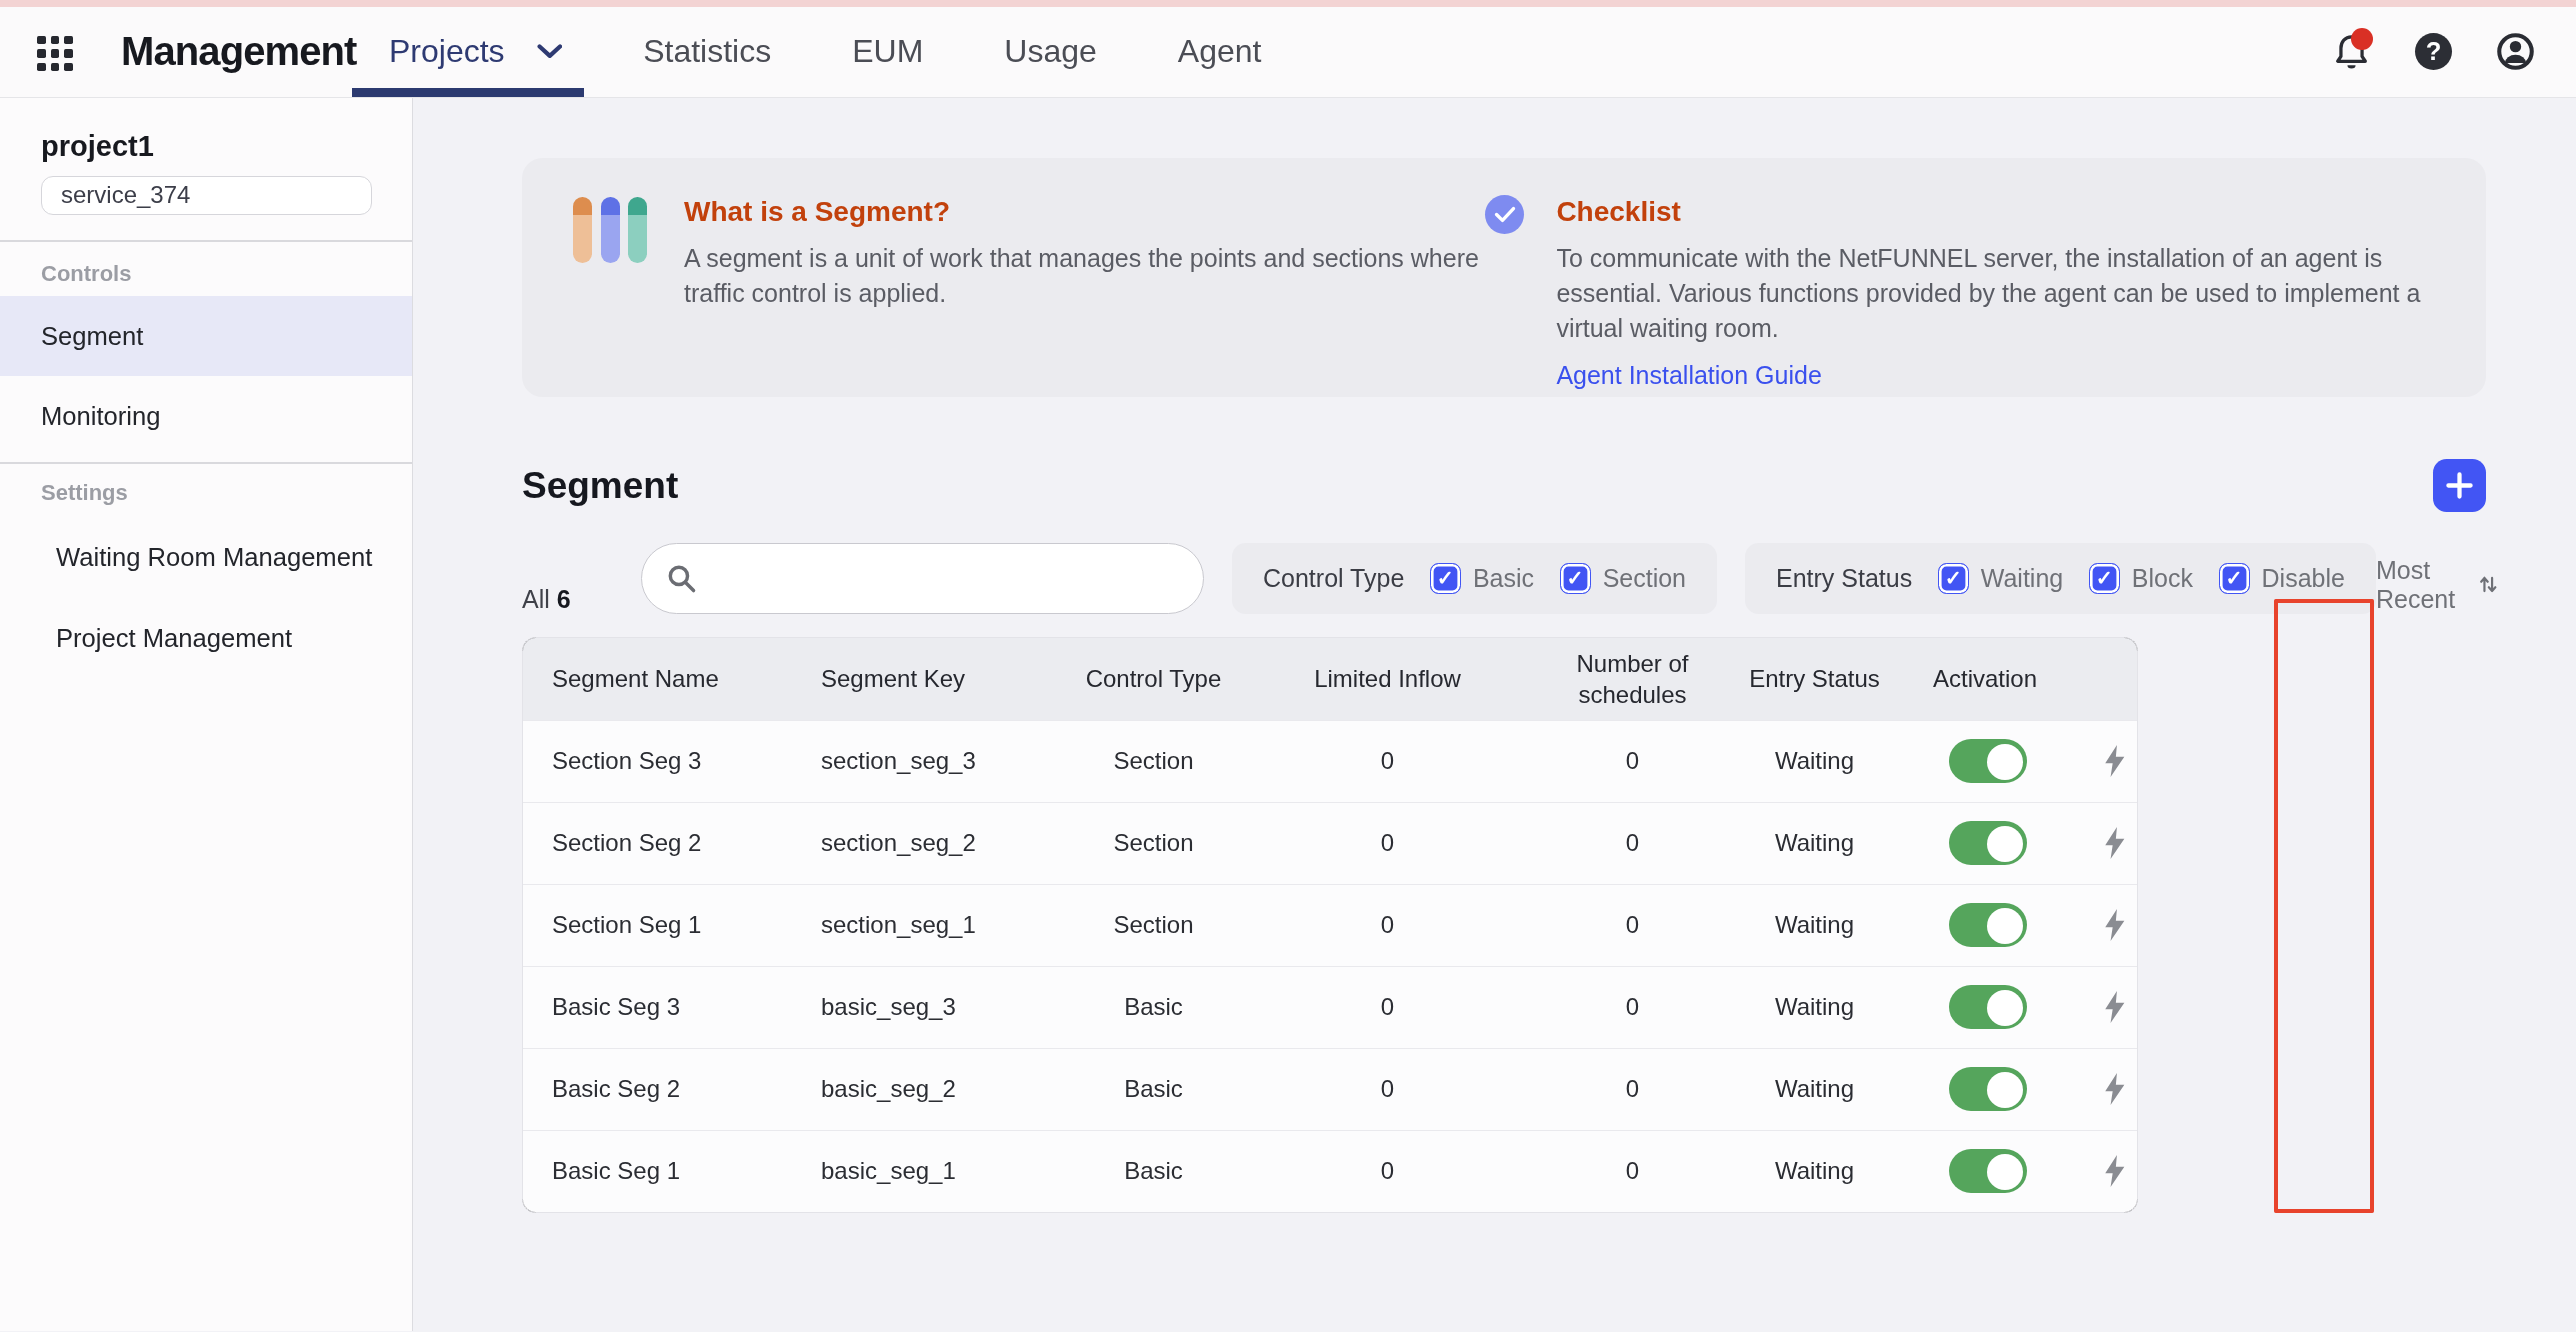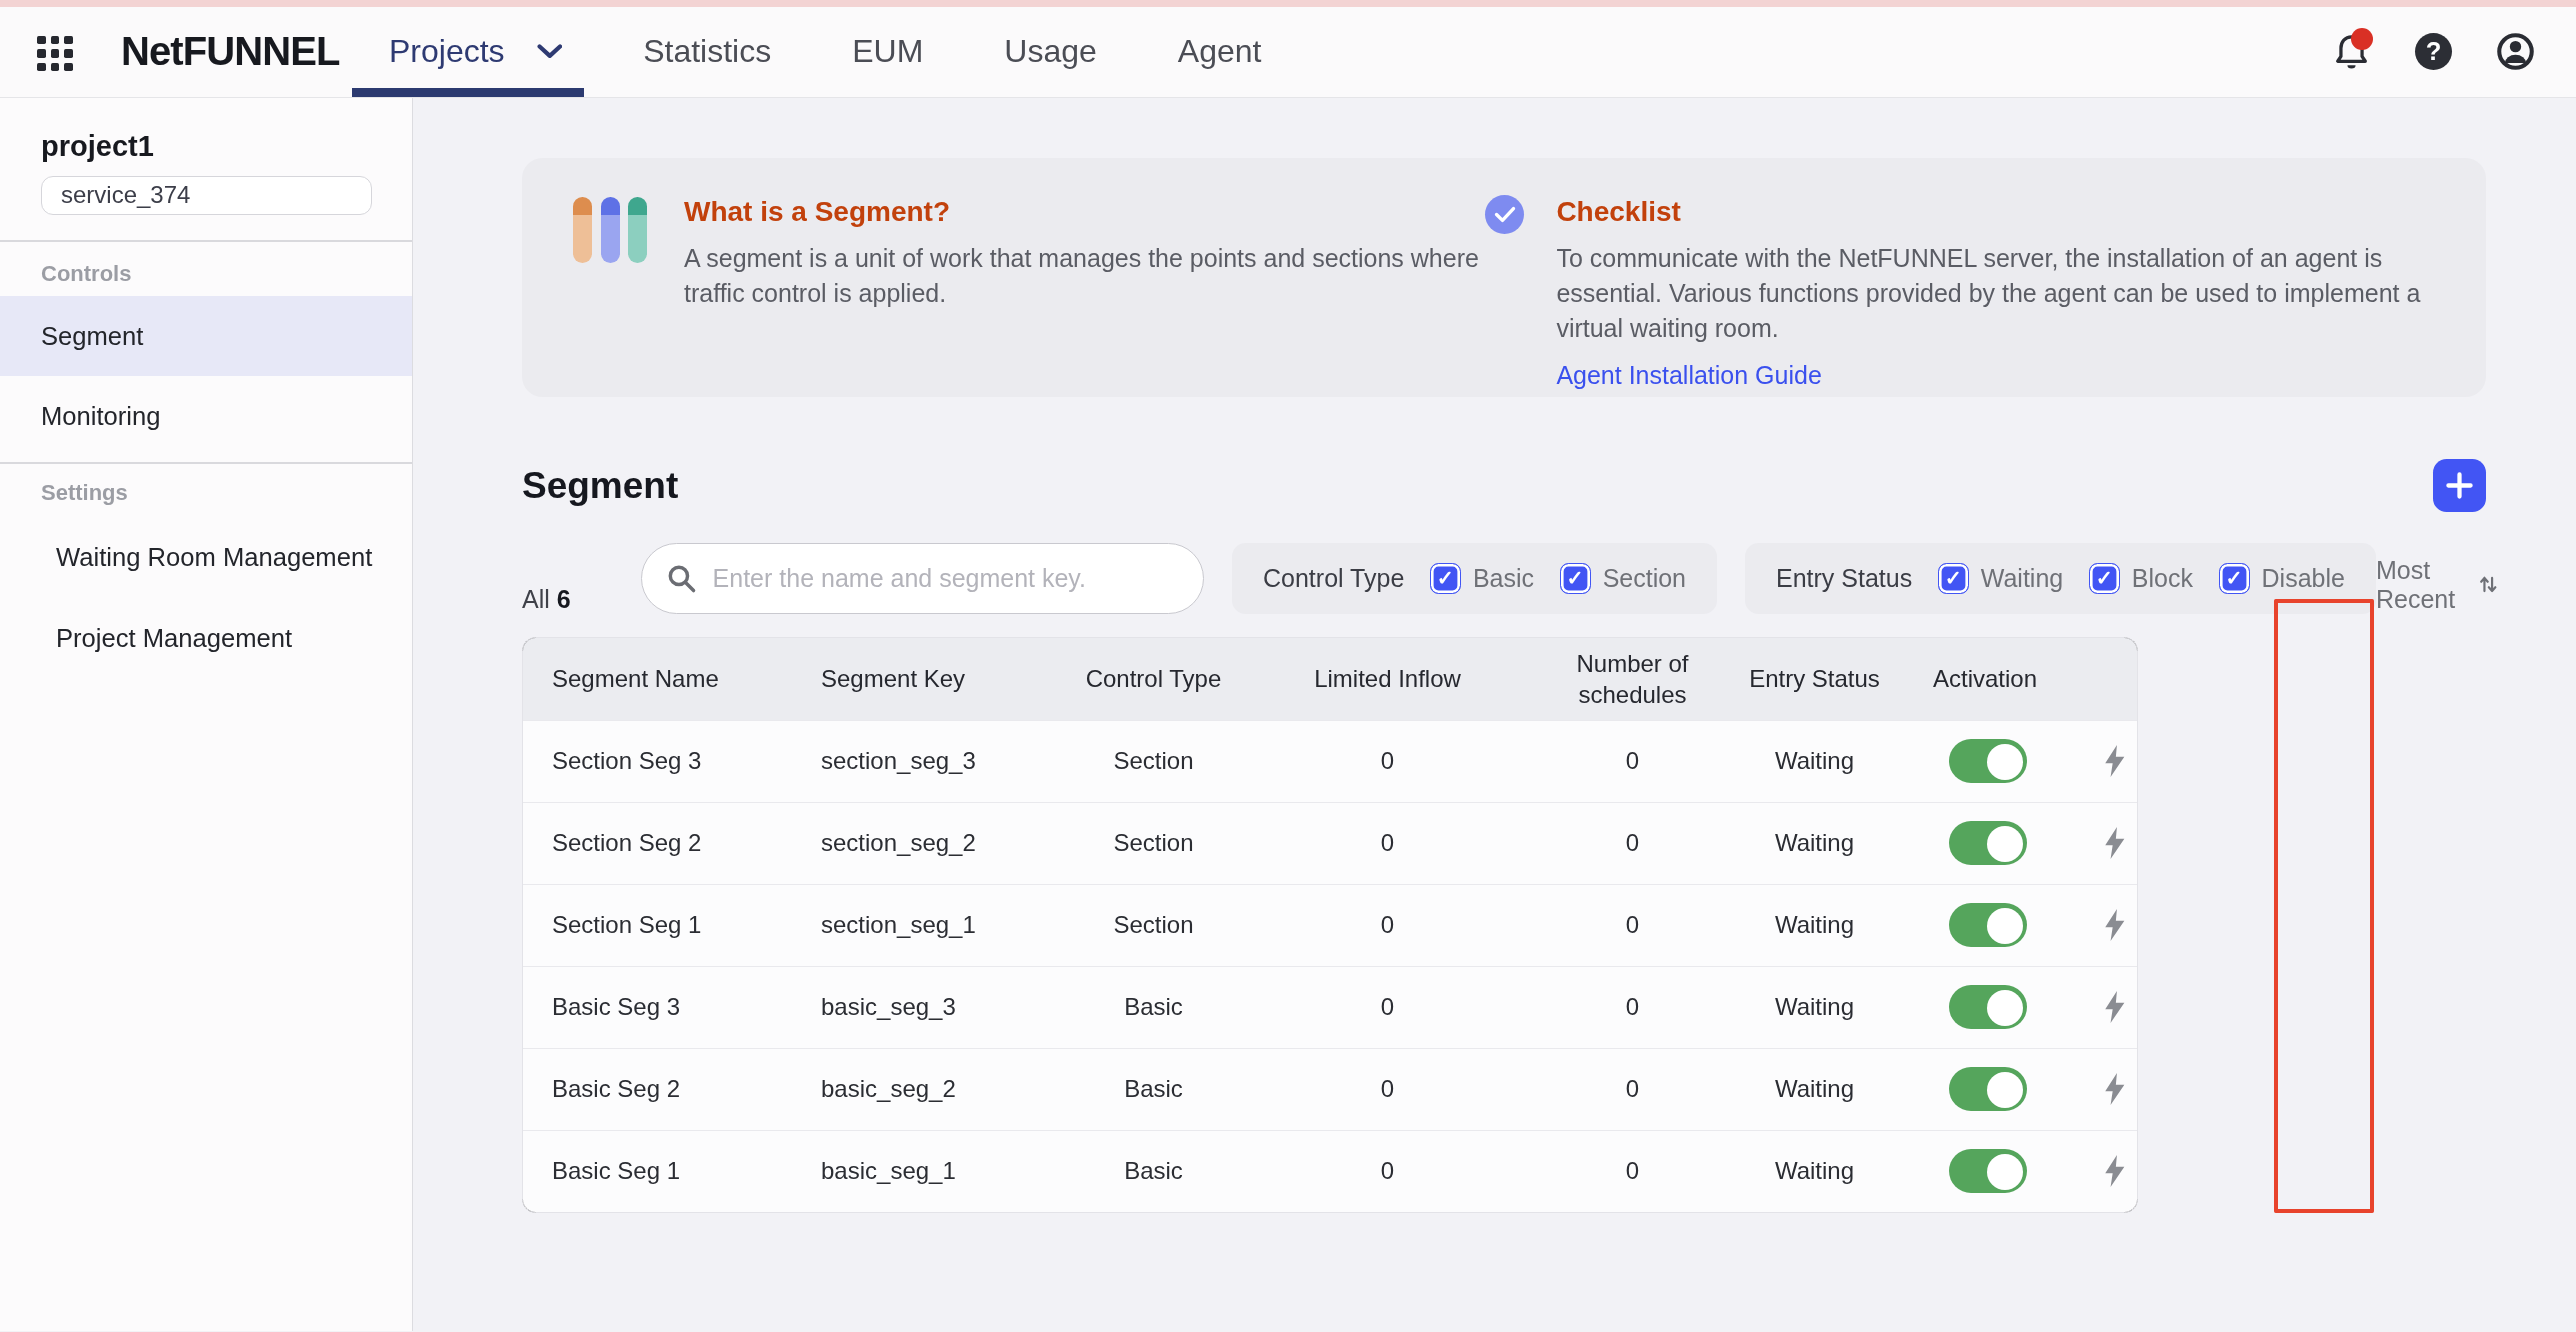--- a/index.html
+++ b/index.html
@@ -101,21 +101,21 @@
       <i></i>
         <i></i>
         <i></i>
         <i></i>
         <i></i>
         <i></i>
         <i></i>
         <i></i>
         <i></i>
     </div>
-    <div class="logo">NetFUNNEL</div>
+    <div class="logo">Management</div>
     <nav>
       <div class="nav-item active">
         <span>Projects</span>
         <svg width="25.6" height="15.3" viewBox="0 0 30 18">
             <path d="M3 3 L15 14 L27 3" fill="none" stroke="#2e3a72" stroke-width="5" stroke-linecap="round" stroke-linejoin="round"></path>
           </svg>
       </div>
       <div class="nav-item">
           <span>Statistics</span>
         </div>
@@ -213,21 +213,20 @@
         </div>
       </div>
 
       <div class="filter-row">
         <div class="all-count"><span>All</span> <b>6</b></div>
         <div class="search-box">
           <svg width="31" height="31" viewBox="0 0 36 36">
               <circle cx="15" cy="15" r="10" fill="none" stroke="#6b6d73" stroke-width="4"></circle>
               <path d="M23 23 L32 32" stroke="#6b6d73" stroke-width="4" stroke-linecap="round"></path>
             </svg>
-          <input type="text" placeholder="Enter the name and segment key." style="">
         </div>
         <div class="chip-group">
           <span class="chip-label">Control Type</span>
           <span class="cbx-wrap">
               <span class="cbx" style="background: rgb(66, 85, 244); border-color: rgb(66, 85, 244);">✓</span>
               <span class="cbx-text">Basic</span>
             </span>
           <span class="cbx-wrap">
               <span class="cbx" style="background: rgb(66, 85, 244); border-color: rgb(66, 85, 244);">✓</span>
               <span class="cbx-text">Section</span>

